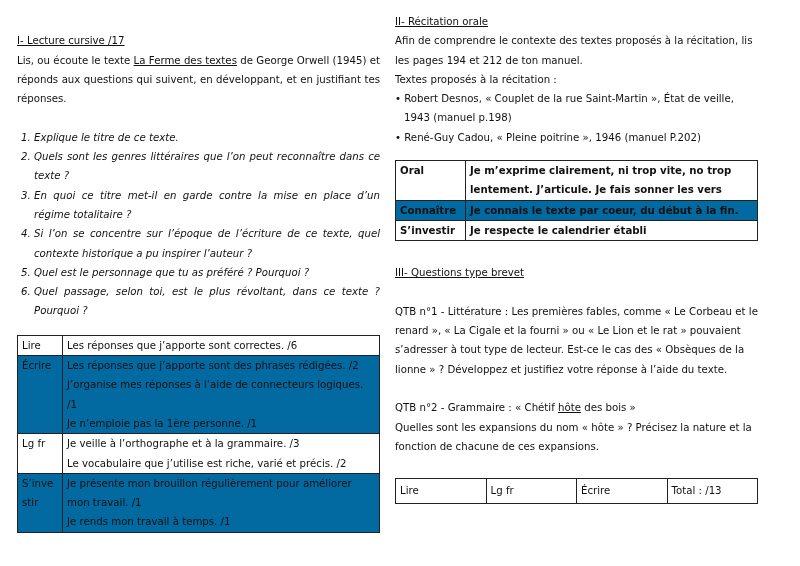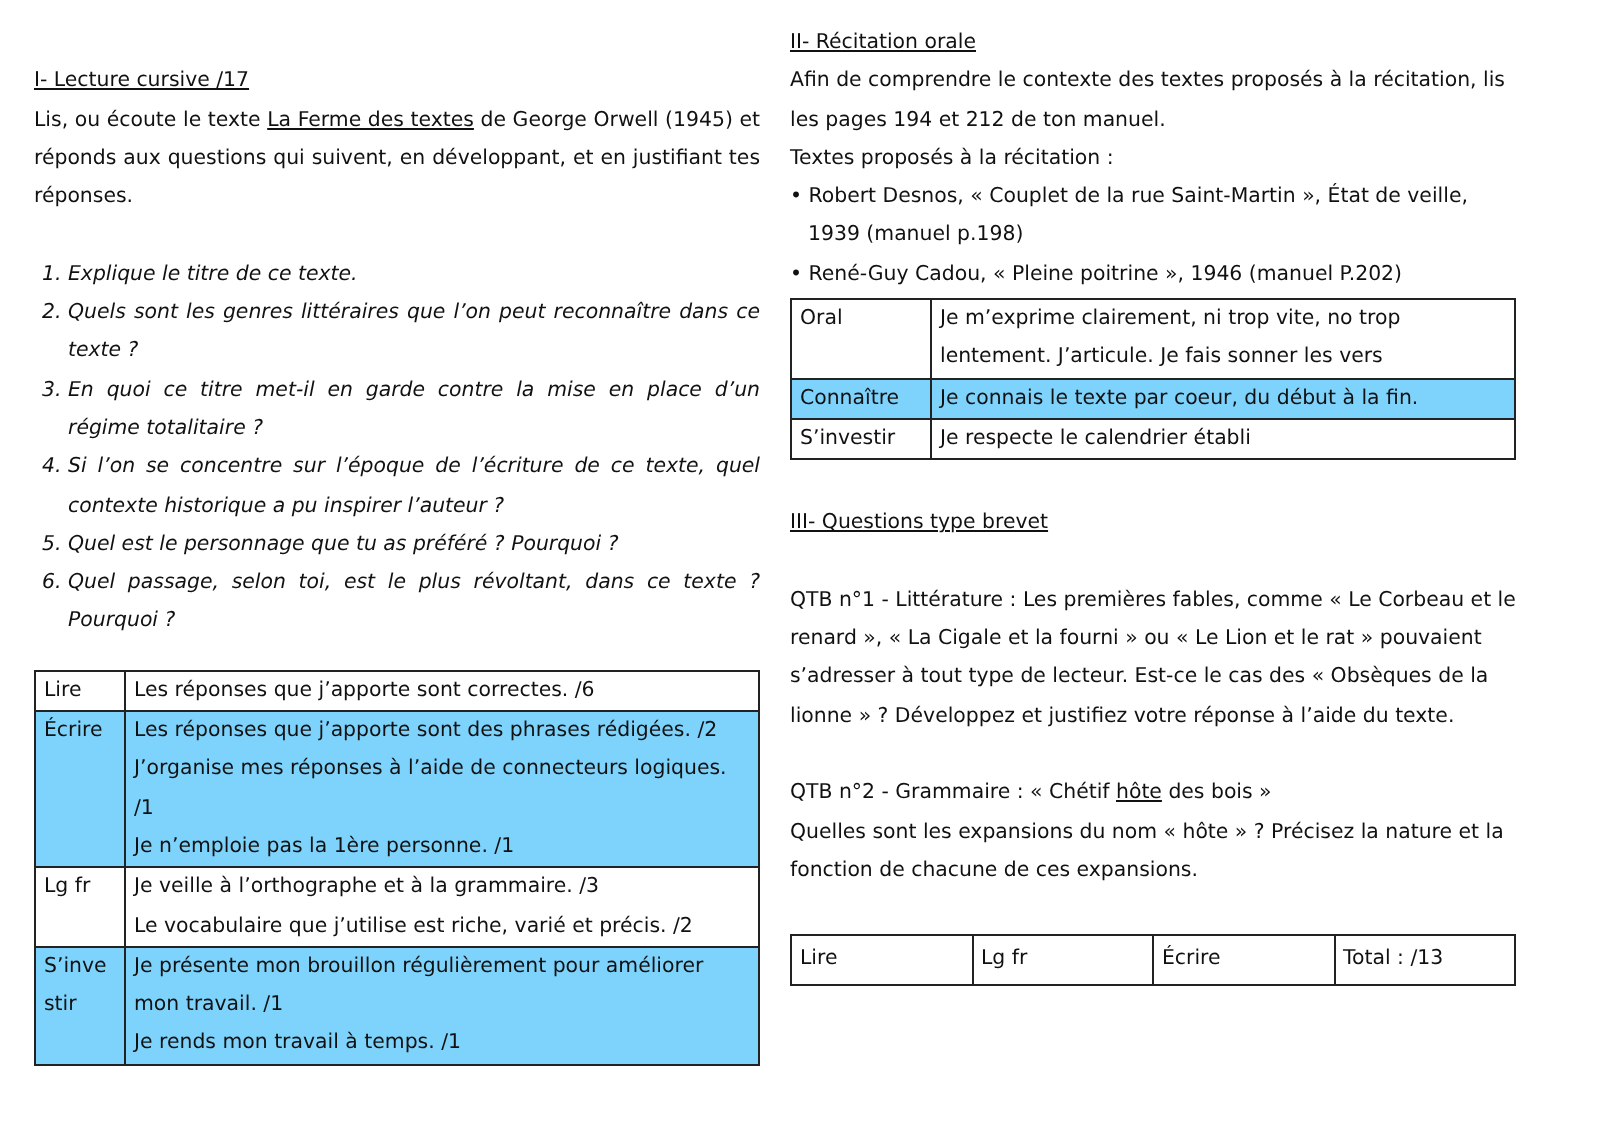--- a/index.html
+++ b/index.html
@@ -12,21 +12,21 @@
   .just { text-align: justify; }
   p { margin: 0; }
   .blank { height: 19.3px; }
   ol { margin: 0; padding: 0 0 0 17px; }
   ol li { padding-left: 0; text-align: justify; font-style: italic; }
   ul.bullets { list-style: none; margin: 0; padding: 0; }
   ul.bullets li { padding-left: 9px; text-indent: -9px; }
   ul.bullets li::before { content: "• "; }
   table { border-collapse: collapse; width: 100%; }
   td { border: 1.5px solid #222; vertical-align: top; padding: 0 4px; line-height: 19.3px; }
-  tr.shaded td { background: #7dd3fc; }
+  tr.shaded td { background: #0369a1; }
   .t1 td:first-child { width: 36px; }
   .t2 td:first-child { width: 61px; }
   .t3 td { width: 25%; padding: 2px 4px; }
 </style>
 </head>
 <body>
 
 <div class="col left">
   <div class="blank"></div>
   <p class="u">I- Lecture cursive /17</p>
@@ -73,24 +73,24 @@
     </tr>
   </tbody>
     </table>
 </div>
 
 <div class="col right">
   <p class="u">II- Récitation orale</p>
   <p>Afin de comprendre le contexte des textes proposés à la récitation, lis les pages 194 et 212 de ton manuel.</p>
   <p>Textes proposés à la récitation :</p>
   <ul class="bullets">
-    <li>Robert Desnos, «  Couplet de la rue Saint-Martin  », État de veille, 1939 (manuel p.198)</li>
+    <li>Robert Desnos, «  Couplet de la rue Saint-Martin  », État de veille, 1943 (manuel p.198)</li>
     <li>René-Guy Cadou, «  Pleine poitrine  », 1946 (manuel P.202)</li>
   </ul>
-  <table class="t2" style="margin-top:2px;">
+  <table class="t2" style="margin-top:13px;font-weight:bold;">
     <tbody>
         <tr>
       <td>Oral</td>
       <td>Je m’exprime clairement, ni trop vite, no trop lentement. J’articule. Je fais sonner les vers</td>
     </tr>
     <tr class="shaded">
       <td>Connaître</td>
       <td>Je connais le texte par coeur, du début à la fin.</td>
     </tr>
     <tr>

